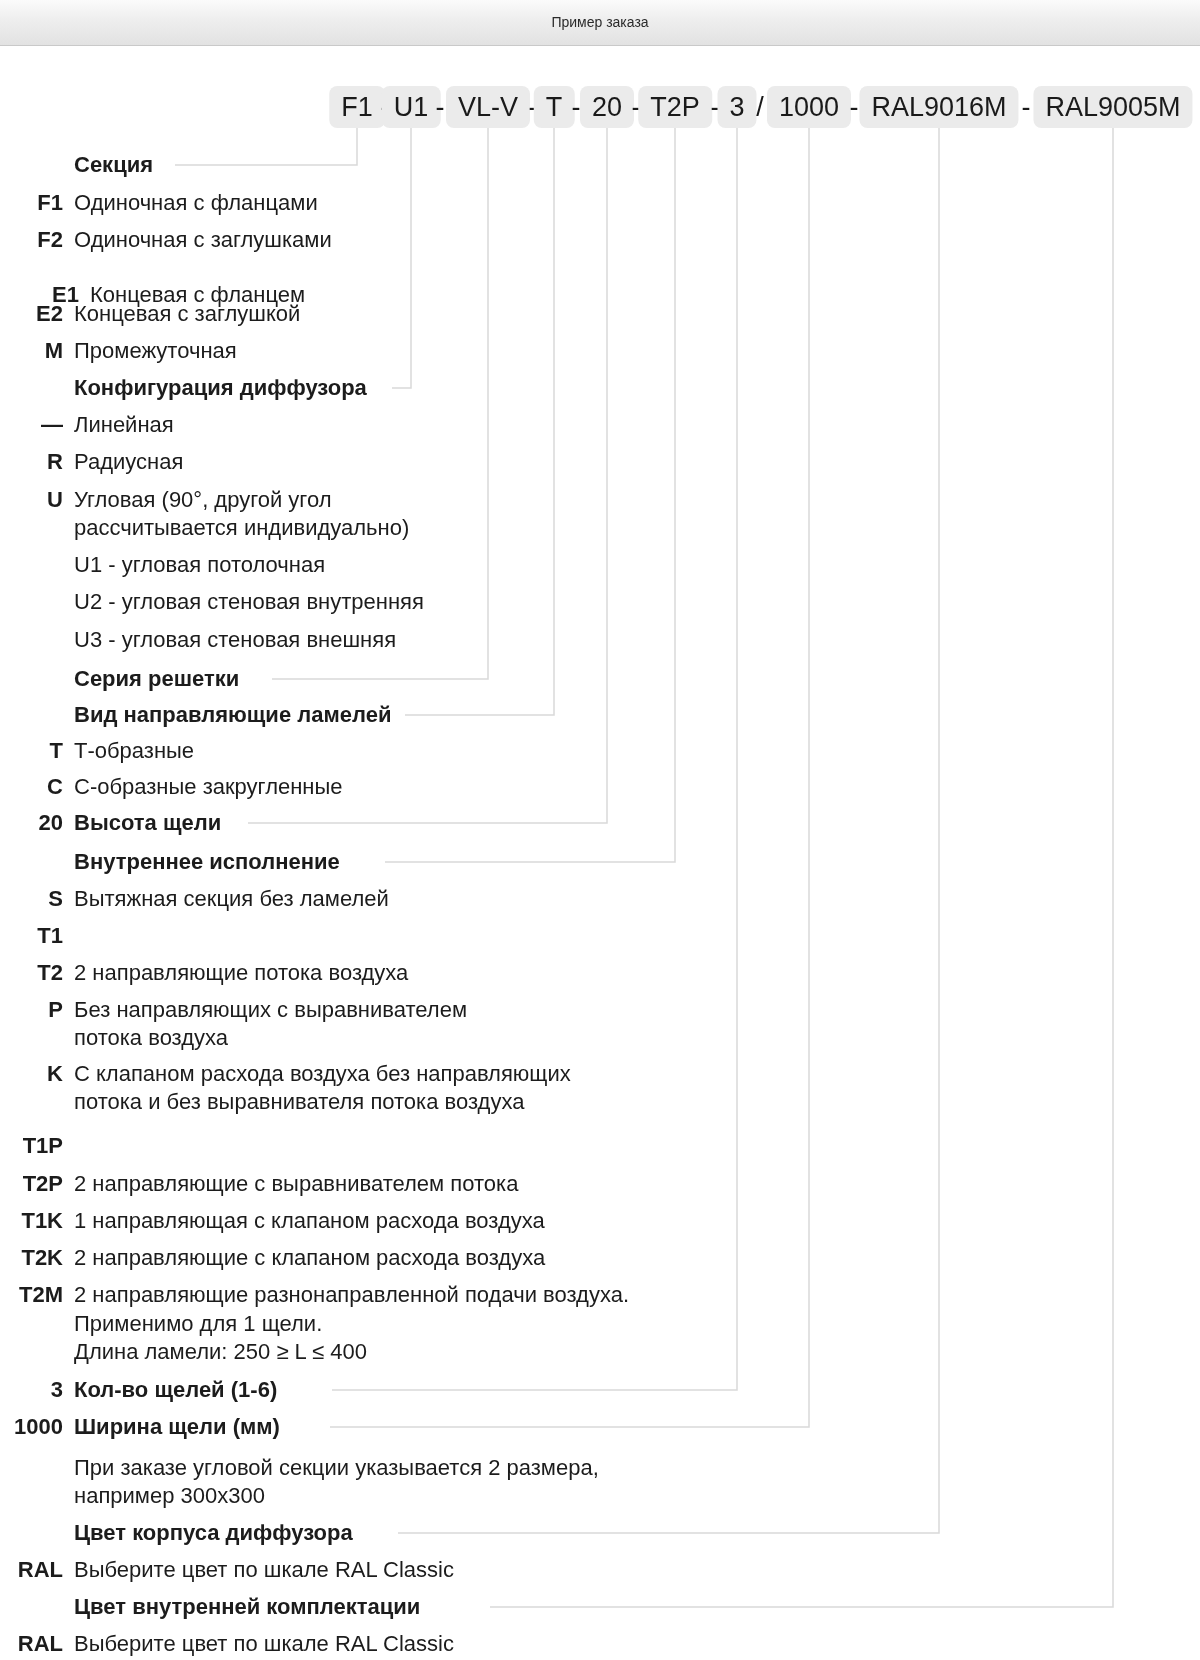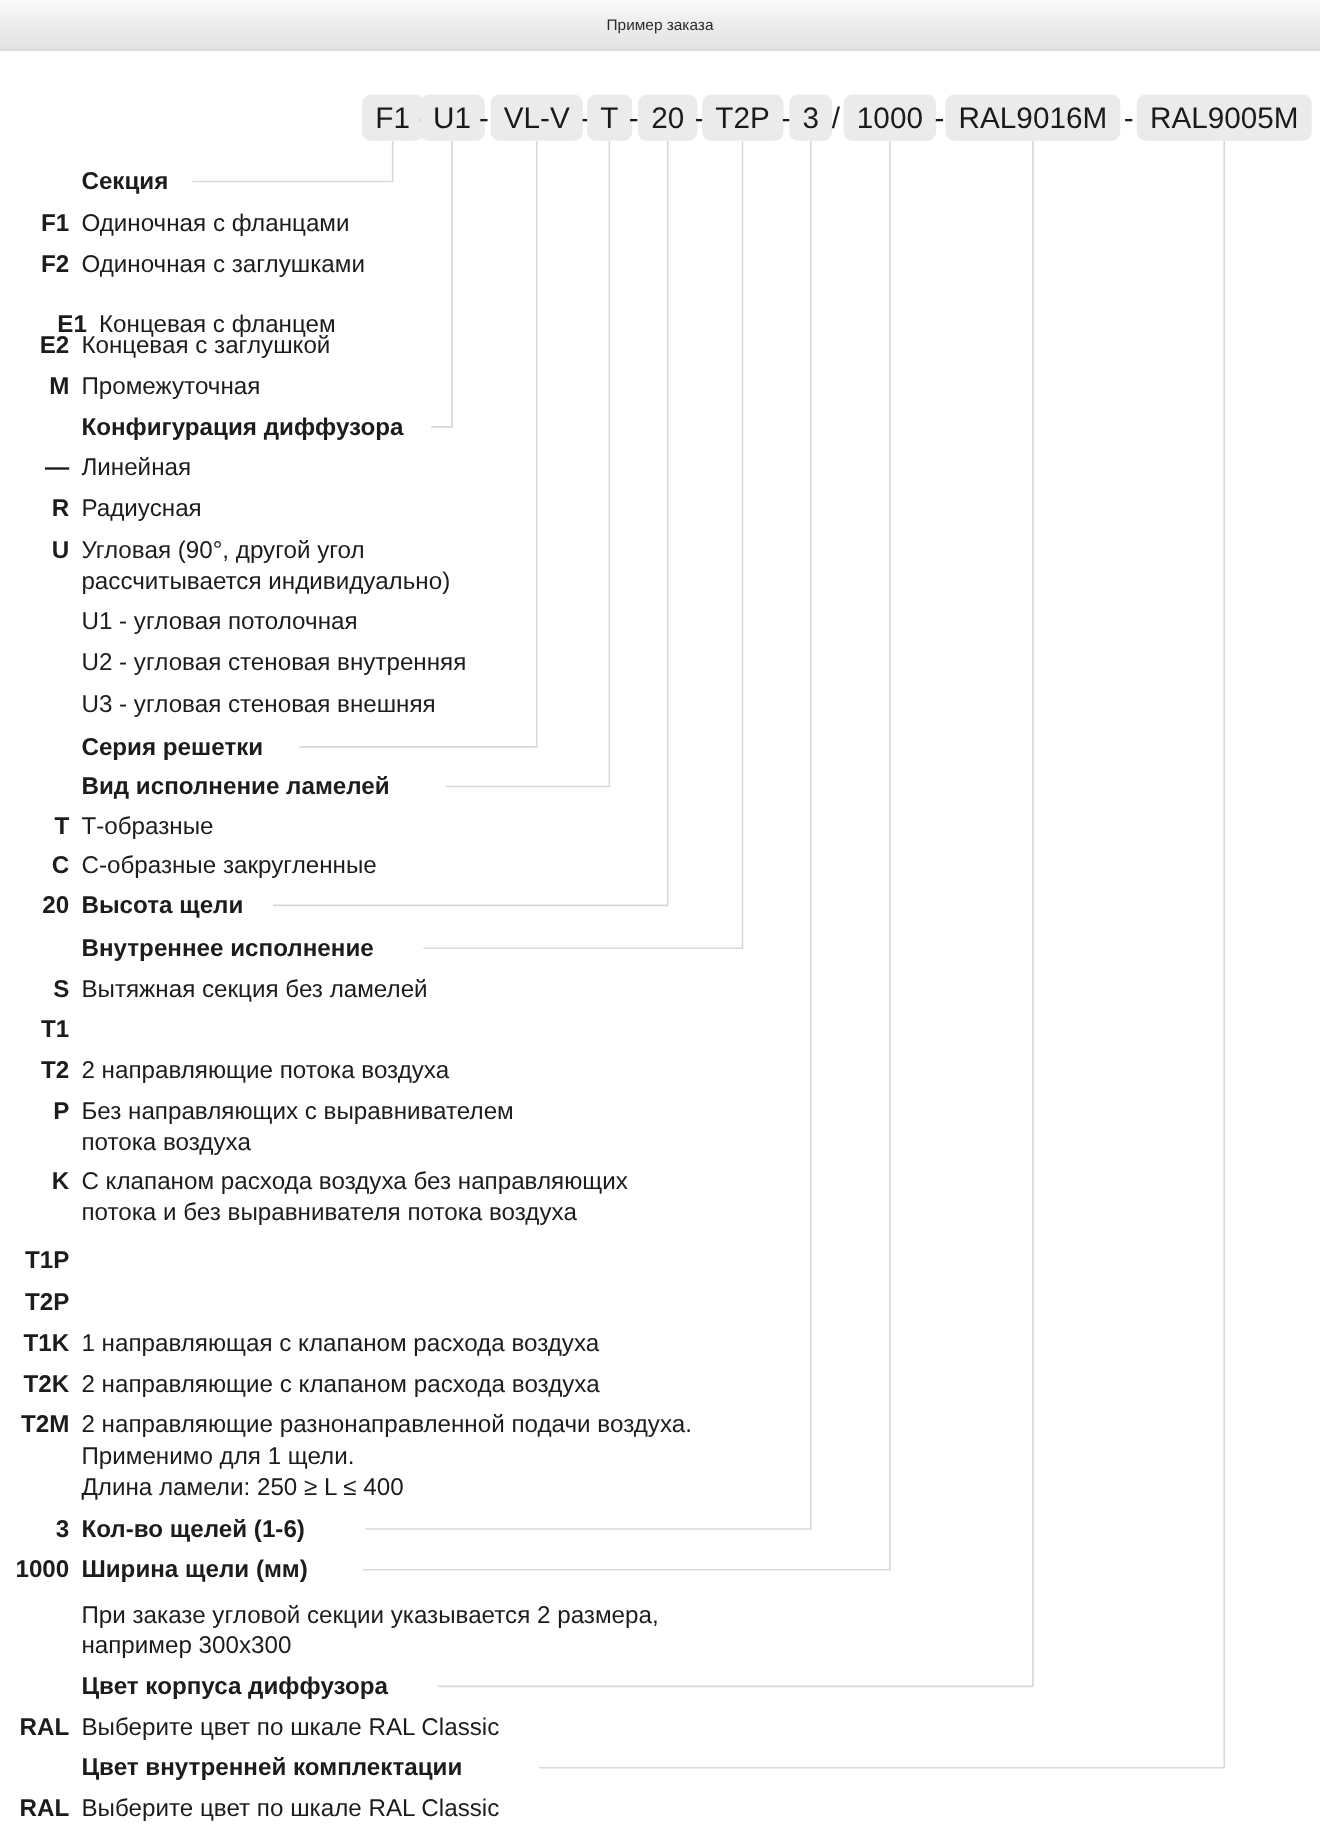--- a/index.html
+++ b/index.html
@@ -134,21 +134,21 @@
       <div class="row sub" style="top: 588px;">
         <span class="desc">U2 - угловая стеновая внутренняя</span>
       </div>
       <div class="row sub" style="top: 626px;">
         <span class="desc">U3 - угловая стеновая внешняя</span>
       </div>
       <div class="row heading" style="top: 665px;">
         <span class="desc">Серия решетки</span>
       </div>
       <div class="row heading" style="top: 701px;">
-        <span class="desc">Вид исполнение ламелей</span>
+        <span class="desc">Вид направляющие ламелей</span>
       </div>
       <div class="row item" style="top: 737px;">
         <span class="key">T</span>
         <span class="desc">Т-образные</span>
       </div>
       <div class="row item" style="top: 773px;">
         <span class="key">C</span>
         <span class="desc">С-образные закругленные</span>
       </div>
       <div class="row keyed-heading" style="top: 809px;">
@@ -181,20 +181,21 @@
         <span class="desc">С клапаном расхода воздуха без направляющих</span>
       </div>
       <div class="row cont" style="top: 1088px;">
         <span class="desc">потока и без выравнивателя потока воздуха</span>
       </div>
       <div class="row item" style="top: 1132px;">
         <span class="key">T1P</span>
       </div>
       <div class="row item" style="top: 1170px;">
         <span class="key">T2P</span>
+        <span class="desc">2 направляющие с выравнивателем потока</span>
       </div>
       <div class="row item" style="top: 1207px;">
         <span class="key">T1K</span>
         <span class="desc">1 направляющая с клапаном расхода воздуха</span>
       </div>
       <div class="row item" style="top: 1244px;">
         <span class="key">T2K</span>
         <span class="desc">2 направляющие с клапаном расхода воздуха</span>
       </div>
       <div class="row item" style="top: 1281px;">

